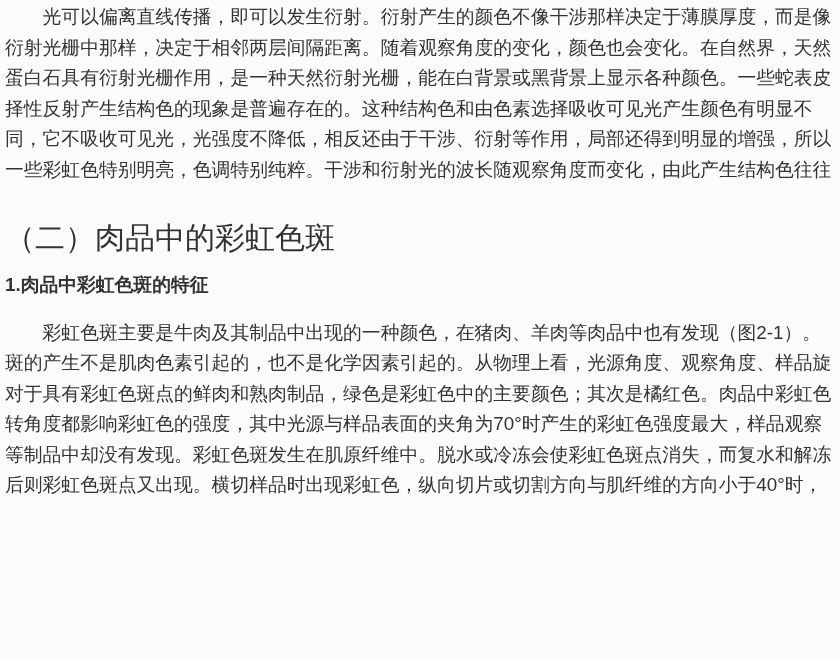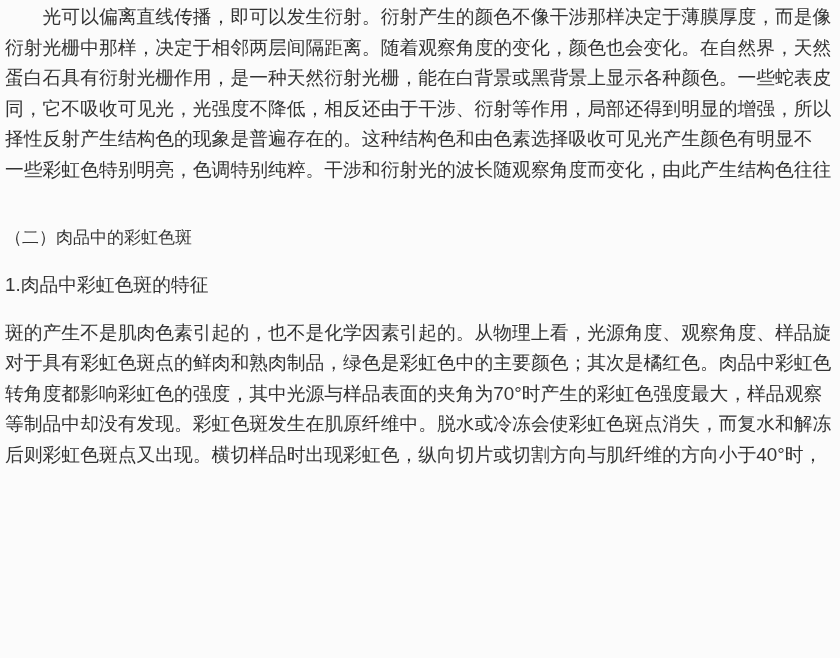--- a/index.html
+++ b/index.html
@@ -20,53 +20,54 @@
   }
   .para {
     margin: 0;
     padding: 0;
   }
   .text-line {
     white-space: nowrap;
     letter-spacing: 0;
   }
   .section-heading {
-    font-size: 17px;
+    font-size: 30px;
     line-height: 34px;
     font-weight: 400;
     margin: 36px 0 15px 0;
     white-space: nowrap;
   }
   .subsection-heading {
     font-size: 18.8px;
     line-height: 30.5px;
-    font-weight: 400;
+    font-weight: 700;
     margin: 0 0 17px 0;
     white-space: nowrap;
   }
 </style>
 </head>
 <body>
 
 <main class="article">
 
   <div class="para">
     <div class="text-line">　　光可以偏离直线传播，即可以发生衍射。衍射产生的颜色不像干涉那样决定于薄膜厚度，而是像</div>
     <div class="text-line">衍射光栅中那样，决定于相邻两层间隔距离。随着观察角度的变化，颜色也会变化。在自然界，天然</div>
     <div class="text-line">蛋白石具有衍射光栅作用，是一种天然衍射光栅，能在白背景或黑背景上显示各种颜色。一些蛇表皮</div>
+    <div class="text-line">择性反射产生结构色的现象是普遍存在的。这种结构色和由色素选择吸收可见光产生颜色有明显不</div>
     <div class="text-line">同，它不吸收可见光，光强度不降低，相反还由于干涉、衍射等作用，局部还得到明显的增强，所以</div>
-    <div class="text-line">择性反射产生结构色的现象是普遍存在的。这种结构色和由色素选择吸收可见光产生颜色有明显不</div>
     <div class="text-line">一些彩虹色特别明亮，色调特别纯粹。干涉和衍射光的波长随观察角度而变化，由此产生结构色往往</div>
   </div>
 
   <h3 class="section-heading">（二）肉品中的彩虹色斑</h3>
 
   <div class="subsection-heading">1.肉品中彩虹色斑的特征</div>
 
   <div class="para">
+    <div class="text-line">　　彩虹色斑主要是牛肉及其制品中出现的一种颜色，在猪肉、羊肉等肉品中也有发现（图2-1）。</div>
     <div class="text-line">斑的产生不是肌肉色素引起的，也不是化学因素引起的。从物理上看，光源角度、观察角度、样品旋</div>
     <div class="text-line">对于具有彩虹色斑点的鲜肉和熟肉制品，绿色是彩虹色中的主要颜色；其次是橘红色。肉品中彩虹色</div>
     <div class="text-line">转角度都影响彩虹色的强度，其中光源与样品表面的夹角为70°时产生的彩虹色强度最大，样品观察</div>
     <div class="text-line">等制品中却没有发现。彩虹色斑发生在肌原纤维中。脱水或冷冻会使彩虹色斑点消失，而复水和解冻</div>
     <div class="text-line">后则彩虹色斑点又出现。横切样品时出现彩虹色，纵向切片或切割方向与肌纤维的方向小于40°时，</div>
   </div>
 
 </main>
 
 </body></html>

